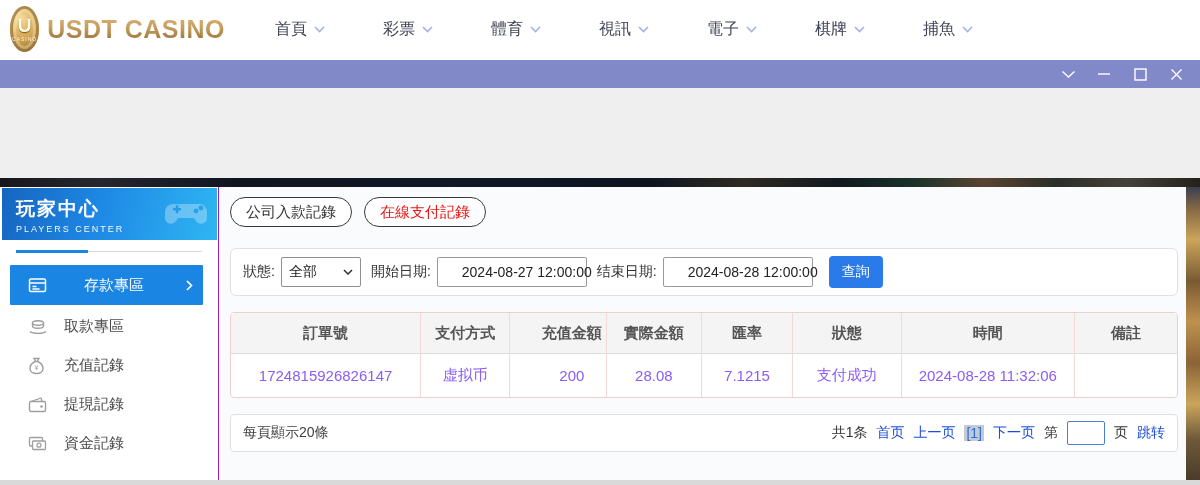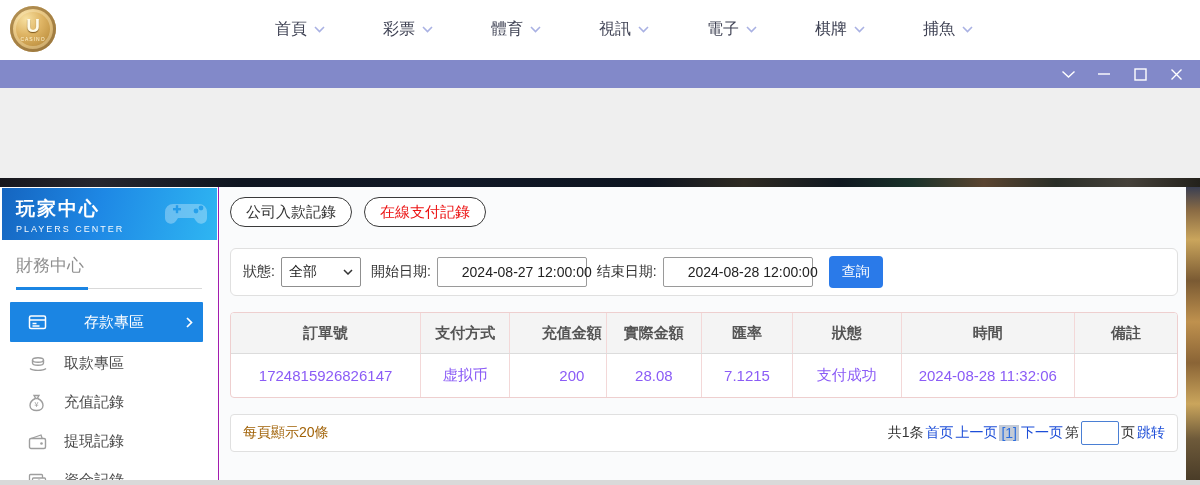--- a/index.html
+++ b/index.html
@@ -87,22 +87,22 @@
     font-size:15px; color:#8b5cf6; border-left:1px solid #f3d8d8; }
   .trow.head .tcell { font-weight:bold; color:#555; }
   .trow.body .tcell { height:43px; }
   .tcell:first-child { border-left:none; }
   .c0{width:20.0%;} .c1{width:9.4%;} .c2{width:10.2%;padding-left:28px;} .c3{width:10.1%;}
   .c4{width:9.6%;} .c5{width:11.5%;} .c6{width:18.3%;} .c7{width:10.9%;}
 
   .pagebox { margin-top:16px; height:38px; border:1px solid #e0e0e0; border-radius:4px;
     background:#fff; display:flex; align-items:center; justify-content:space-between;
     padding:0 12px; }
-  .psize { font-size:14px; color:#a16207; }
-  .pager { display:flex; align-items:center; gap:2px; font-size:14px; }
+  .psize { font-size:14px; color:#404040; }
+  .pager { display:flex; align-items:center; gap:9px; font-size:14px; }
   .ptotal { color:#333; }
   .plink { color:#1d4ed8; cursor:pointer; }
   .pcur { color:#2a6ddf; background:#c3cad6; padding:0 2px; cursor:default; }
   .ptext { color:#333; }
   .pjump-input { width:38px; height:24px; border:1px solid #4a7fd4; border-radius:2px;
     font-size:13px; text-align:center; font-family:inherit; }
 
   
   .goldstrip { position:absolute; top:187px; left:1186px; width:14px; height:293px;
     background:linear-gradient(180deg,#3a3f52 0%,#8a6b44 8%,#caa55c 18%,#7a5a33 32%,
@@ -113,20 +113,21 @@
 <body>
 
 <div class="stage">
 
   <div class="topnav">
     <div class="brand">
       <div class="logo-circle">
         <div class="logo-u">U</div>
         <div class="logo-sub">CASINO</div>
       </div>
+      <div class="wordmark">USDT CASINO</div>
     </div>
     <div class="navitems">
       <div class="navitem">
         <span>首頁</span>
         <span class="chev">
             <svg width="11" height="7" viewBox="0 0 11 7">
               <path d="M1 1l4.5 4.5L10 1" fill="none" stroke="#a9b1e3" stroke-width="1.6"></path>
             </svg>
           </span>
       </div>
@@ -214,21 +215,20 @@
       <div class="gamepad">
         <svg width="46" height="32" viewBox="0 0 46 32">
           <path d="M10 8h26a8 8 0 0 1 8 8v6a6 6 0 0 1-11 3l-2-3H15l-2 3a6 6 0 0 1-11-3v-6a8 8 0 0 1 8-8z" fill="#fff"></path>
           <circle cx="33" cy="15" r="2.4" fill="#1e88e5"></circle>
             <circle cx="38" cy="12" r="2.4" fill="#1e88e5"></circle>
           <rect x="10" y="12" width="8" height="2.4" fill="#1e88e5"></rect>
             <rect x="12.8" y="9.2" width="2.4" height="8" fill="#1e88e5"></rect>
         </svg>
       </div>
     </div>
-    <div class="section-label">財務中心</div>
     <div class="section-rule">
       <div class="base"></div>
         <div class="accent"></div>
     </div>
     <div class="menu">
       <div class="menu-item active">
         <span class="mi-icon">
           <svg width="19" height="17" viewBox="0 0 19 17">
               <rect x="1.5" y="2" width="16" height="12.5" rx="1.5" fill="none" stroke="#fff" stroke-width="1.5"></rect>
               <path d="M1.5 6h16" stroke="#fff" stroke-width="1.5"></path>

